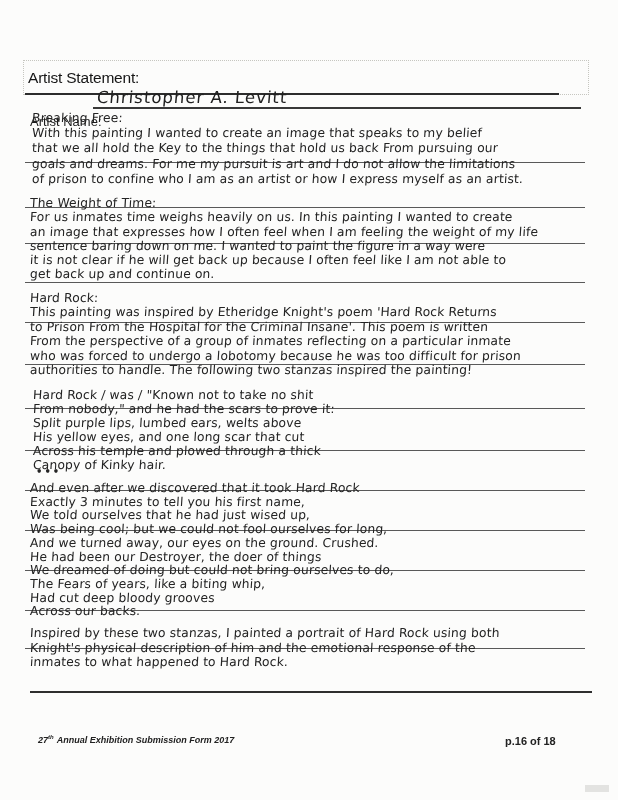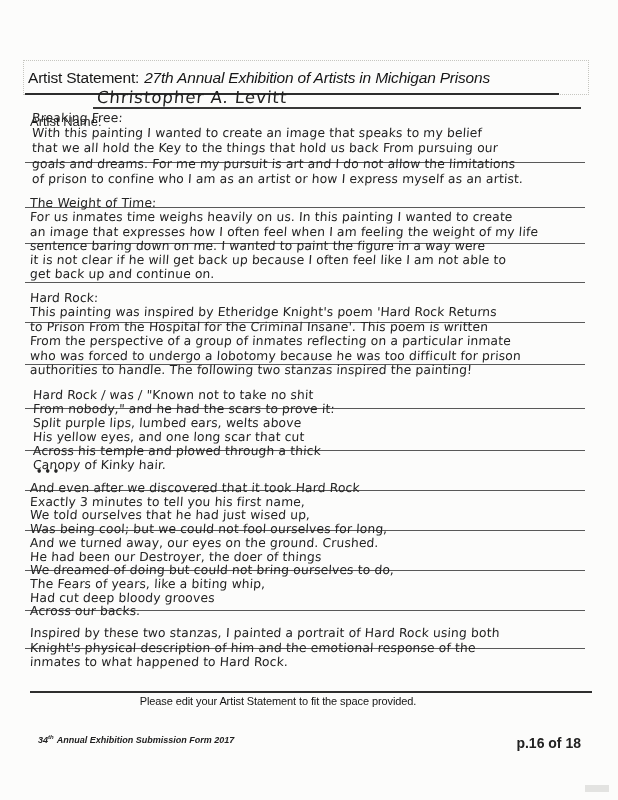--- a/index.html
+++ b/index.html
@@ -50,21 +50,21 @@
     text-align: center; font-size: 11px; color: #141414; letter-spacing: -0.1px;
   }
   .footer-form-label {
     position: absolute; left: 38px; top: 734px;
     font-size: 9px; font-style: italic; font-weight: bold; color: #222;
   }
   .footer-form-label sup { font-size: 6px; }
   .footer-form-label .ital-text { margin-left: 3px; }
   .page-indicator {
     position: absolute; left: 505px; top: 735px; width: 76px;
-    text-align: right; font-size: 14px; font-weight: bold; color: #222;
+    text-align: left; font-size: 11px; font-weight: bold; color: #222;
   }
   .scan-artifact {
     position: absolute; left: 585px; top: 785px; width: 24px; height: 7px;
     background: #d9d9d5; opacity: 0.7;
   }
   
   .hw {
     position: absolute;
     font-family: "DejaVu Sans", sans-serif;
     color: #242424;
@@ -90,21 +90,20 @@
     font-size: 10px; font-weight: bold; color: #242424; letter-spacing: 2px;
   }
 </style>
 </head>
 <body>
 
 <div class="sheet">
 
   <div class="title-box">
     <span class="title-prefix">Artist Statement:</span>
-    <span class="title-italic">27th Annual Exhibition of Artists in Michigan Prisons</span>
   </div>
   <div class="title-underline"></div>
 
   <span class="artist-label">Artist Name:</span>
   <span class="hw-name">Christopher A. Levitt</span>
   <div class="name-underline"></div>
 
   <div id="rules-layer">
       <div class="form-rule" style="top: 162px;"></div>
       <div class="form-rule" style="top: 207px;"></div>
@@ -171,21 +170,20 @@
       <div class="hw-line">Across our backs.</div>
     </div>
 
   <div class="hw" style="left:30px; top:626px; --lh:14.7px">
       <div class="hw-line">Inspired by these two stanzas, I painted a portrait of Hard Rock using both</div>
       <div class="hw-line">Knight's physical description of him and the emotional response of the</div>
       <div class="hw-line">inmates to what happened to Hard Rock.</div>
     </div>
 
   <div class="footer-sep"></div>
-  <div class="edit-note">Please edit your Artist Statement to fit the space provided.</div>
 
   <div class="footer-form-label">
-    <span>34</span><sup>th</sup><span class="ital-text">Annual Exhibition Submission Form 2017</span>
+    <span>27</span><sup>th</sup><span class="ital-text">Annual Exhibition Submission Form 2017</span>
   </div>
   <div class="page-indicator">p.16 of 18</div>
 
   <div class="scan-artifact"></div>
 </div>
 
 </body></html>

